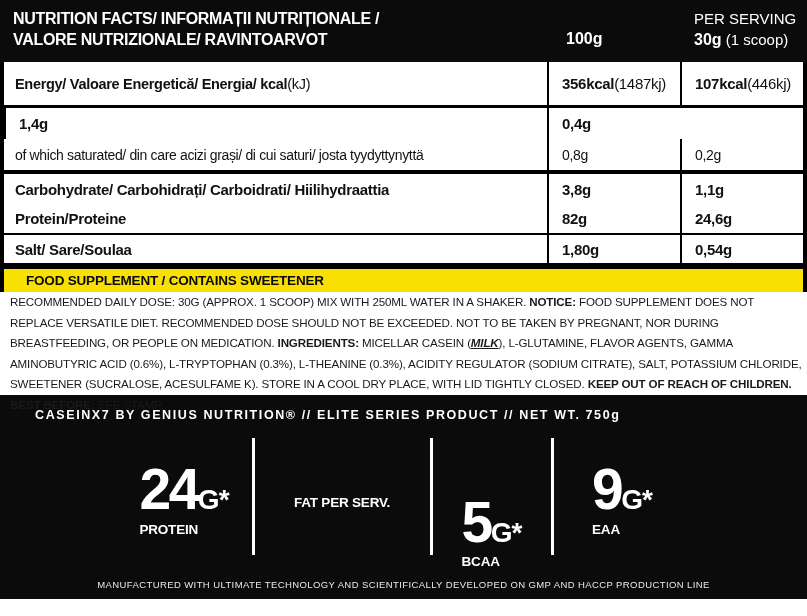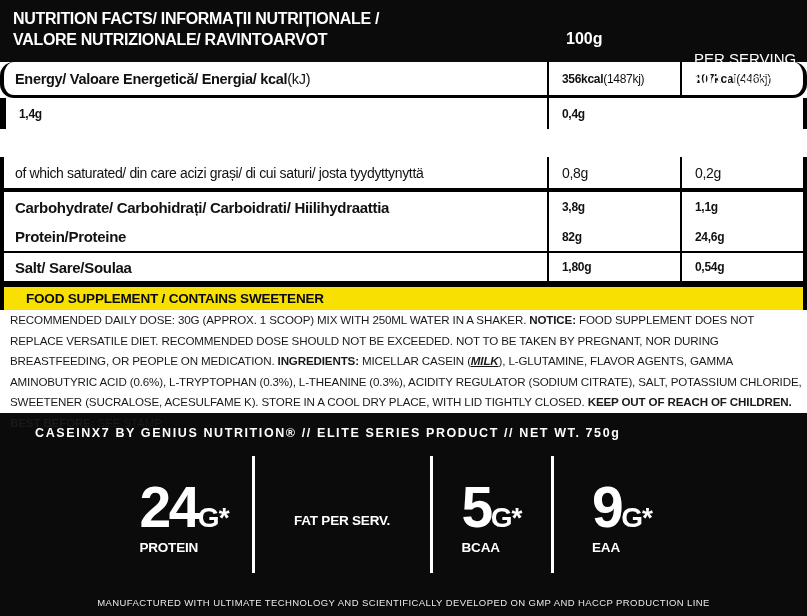--- a/index.html
+++ b/index.html
@@ -4,55 +4,55 @@
 <style>
   * { margin:0; padding:0; box-sizing:border-box; }
   html,body { background:#ffffff; }
   body { font-family:"Liberation Sans", sans-serif; color:#111; }
   .page { position:relative; width:807px; height:616px; background:#ffffff; overflow:hidden; }
 
   
   .header { position:relative; height:62px; background:#0b0b0b; color:#fff; }
   .h-titles { position:absolute; left:13px; top:8px; font-weight:bold; font-size:16px; line-height:21px; letter-spacing:-0.3px; white-space:pre; }
   .h-100g { position:absolute; left:566px; top:30px; font-weight:bold; font-size:16px; }
-  .h-serving { position:absolute; left:694px; top:8px; font-size:15px; line-height:21px; white-space:nowrap;margin-top:40px; }
+  .h-serving { position:absolute; left:694px; top:8px; font-size:15px; line-height:21px; white-space:nowrap; }
   .h-serving .b { font-weight:bold; font-size:16px; }
   .h-serving .lite { font-weight:normal; }
 
   
   .trow { display:grid; grid-template-columns:543px 133px 123px; border-left:4px solid #000; border-right:4px solid #000; align-items:center; }
   .cell { height:100%; display:flex; align-items:center; overflow:hidden; white-space:nowrap; }
   .c1 { padding-left:11px; padding-right:4px; }
   .c2, .c3 { border-left:2px solid #000; padding-left:13px; }
   .rb { font-weight:bold; font-size:15px; letter-spacing:-0.3px; }
-  .rn { font-weight:normal; font-size:14px; letter-spacing:-0.35px;margin-top:28px; }
-  .rb .c2, .rb .c3 { font-size:12px; }
+  .rn { font-weight:normal; font-size:14px; letter-spacing:-0.35px; }
+  .rb .c2, .rb .c3 { font-size:15px; }
   .lite { font-weight:normal; }
-  .r0 { height:36px; border-bottom:3px solid #000; font-size:14.5px;border-radius:14px; }
+  .r0 { height:46px; border-bottom:3px solid #000; font-size:14.5px; }
   .r1 { height:31px; }
   .r2 { height:35px; border-bottom:4px solid #000; }
   .r3 { height:30px; }
   .r4 { height:33px; border-bottom:3px solid #000; }
   .r5 { height:31px; border-bottom:2px solid #000; }
   .r6 { height:28px; }
 
   
   .banner { height:29px; background:#f8e003; border-top:6px solid #000; border-left:4px solid #000; border-right:4px solid #000; display:flex; align-items:center; padding-left:22px; font-weight:bold; font-size:13.5px; letter-spacing:-0.2px; color:#0b0b0b; }
 
   
   .info { height:103px; padding:0 5px 0 10px; font-size:11.6px; line-height:20.5px; letter-spacing:-0.15px; color:#191919; text-align:left; }
   .seg-bold { font-weight:bold; }
   .seg-milk { font-weight:bold; font-style:italic; text-decoration:underline; }
 
   
   .bottom { height:204px; background:#0b0b0b; color:#fff; display:flex; flex-direction:column; }
   .brand { padding:13px 0 0 35px; font-weight:bold; font-size:12.5px; letter-spacing:1.6px; white-space:nowrap; }
   .stats { flex:1; display:flex; justify-content:center; align-items:stretch; margin-top:8px; }
   .stat { display:flex; align-items:center; justify-content:center; }
-  .stat-w1 { width:135px; } .stat-w2 { width:175px; } .stat-w3 { width:118px; } .stat-w4 { width:137px; }
+  .stat-w1 { width:135px; } .stat-w2 { width:175px; } .stat-w3 { width:118px;align-items:flex-end; } .stat-w4 { width:137px; }
   .sep { width:3px; background:#fff; margin:8px 0 14px 0; }
   .stat-inner { display:inline-block; text-align:left; }
   .stat-num { font-weight:bold; font-size:57px; line-height:0.95; letter-spacing:-2.5px; white-space:nowrap; }
   .stat-unit { font-size:28px; font-weight:bold; letter-spacing:-1px; }
   .stat-label { font-size:13.5px; font-weight:bold; letter-spacing:-0.2px; margin-top:5px; }
   .footer { height:30px; display:flex; align-items:center; justify-content:center; font-size:9.5px; letter-spacing:0.4px; color:#e9e9e9; }
 </style>
 </head>
 <body>
 

